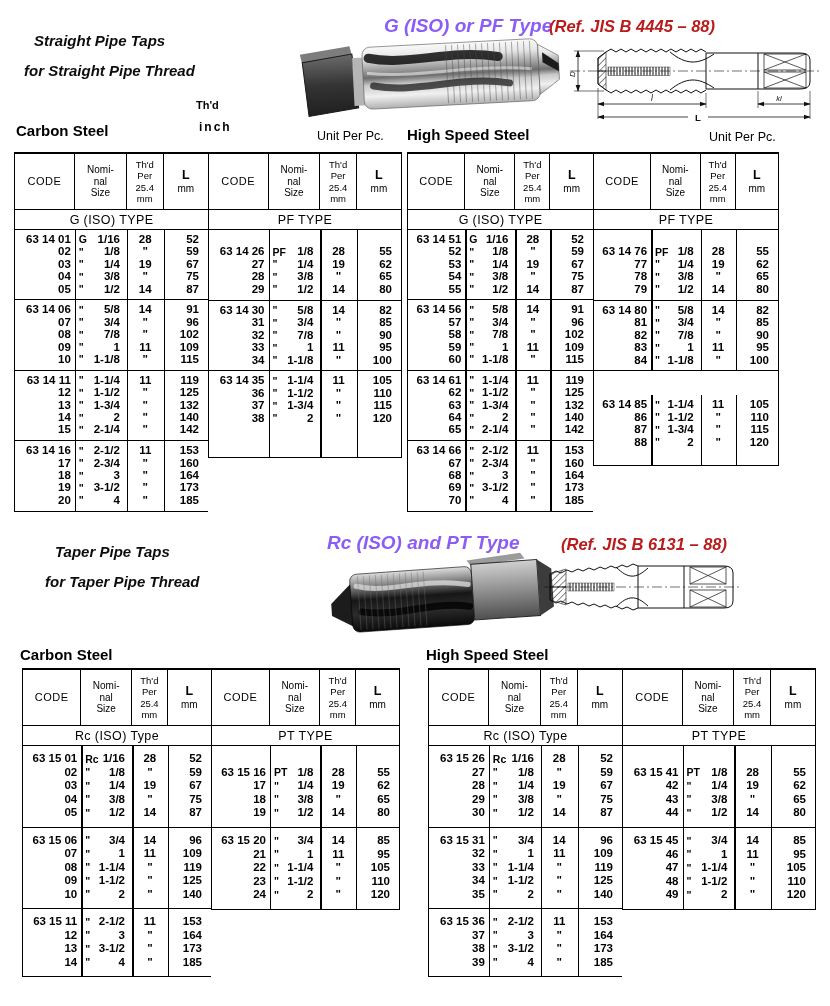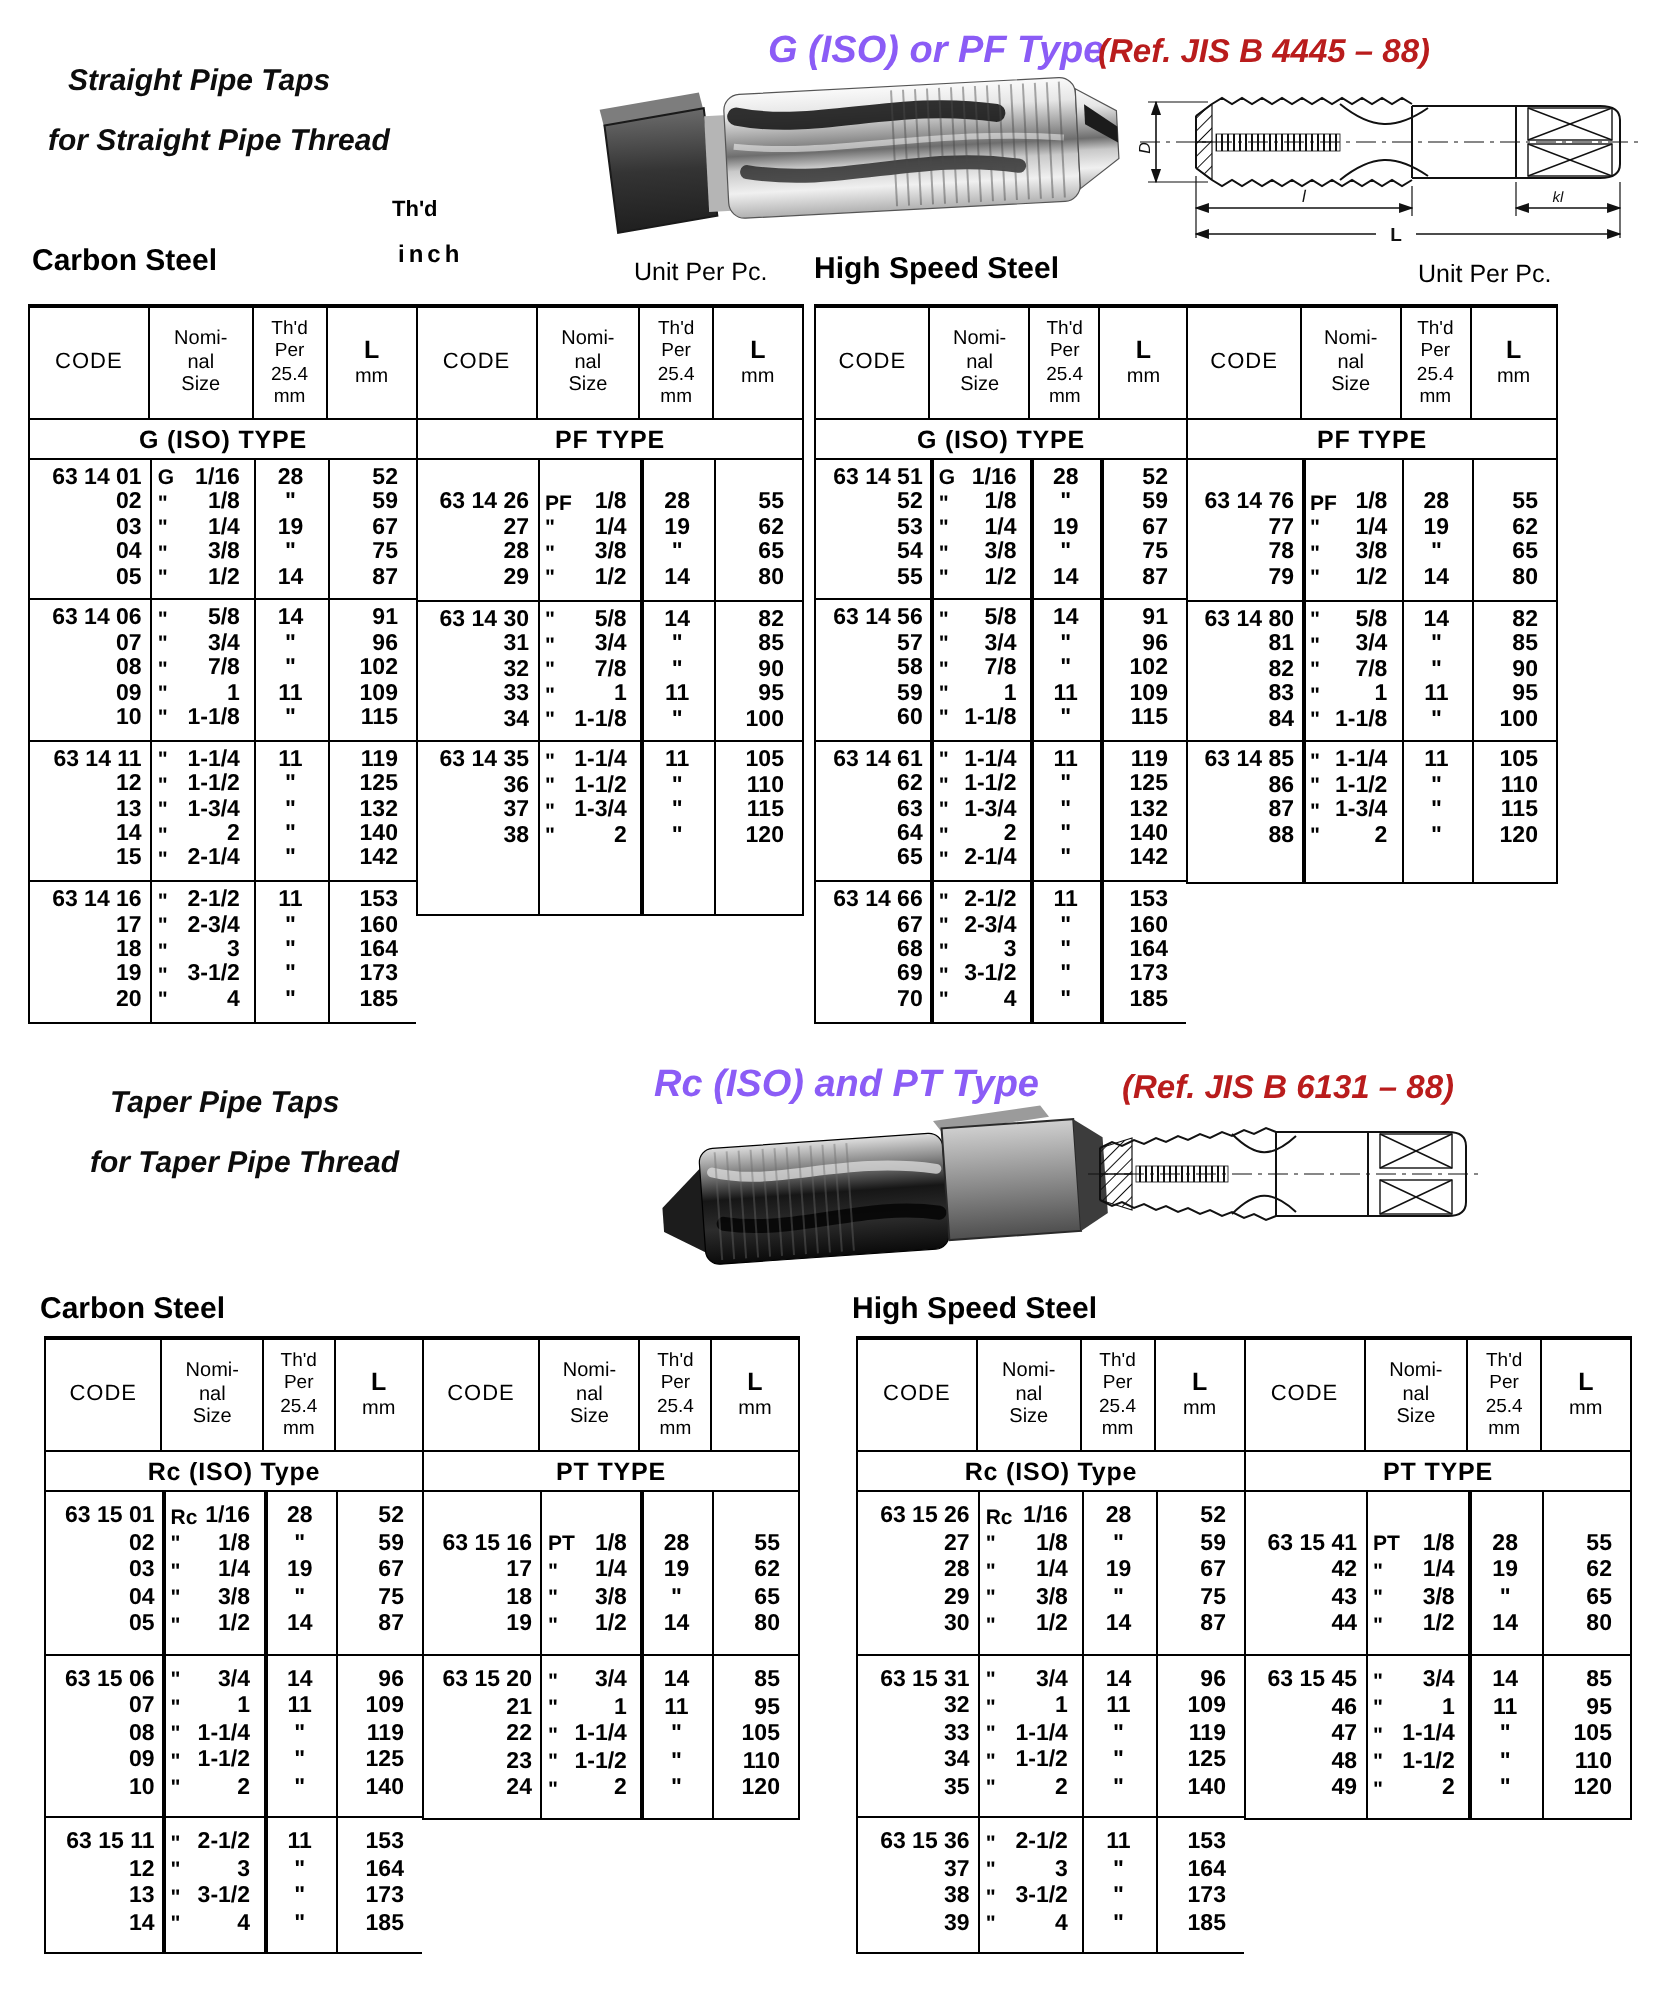--- a/index.html
+++ b/index.html
@@ -21,21 +21,21 @@
   .thead{display:flex;height:56px;border-bottom:1.5px solid #000}
   .th{display:flex;flex-direction:column;justify-content:center;align-items:center;text-align:center;
       font-size:9.5px;line-height:1.18;border-right:1.5px solid #000}
   .th:last-child{border-right:none}
   .col0{width:31%}.col1{width:27%}.col2{width:19%}.col3{width:23%}
   .th.col0{font-size:11px;letter-spacing:.5px}
   .th.col1{font-size:10px}
   .th.col3 .hl0{font-size:12.5px;font-weight:bold}
   .th.col3 .hl1{font-size:10px}
   .band{height:20px;border-bottom:1.5px solid #000;display:flex;align-items:center;justify-content:center;
-        font-weight:bold;font-size:12.5px;letter-spacing:.4px}
+        font-weight:normal;font-size:12.5px;letter-spacing:.4px}
   .group{position:relative;border-bottom:1.5px solid #000;padding:3.5px 0 4px}
   .vl{position:absolute;top:0;bottom:0;width:1.5px;background:#000}
   .vl0{left:31%}.vl1{left:58%}.vl2{left:77%}
   .row{display:flex;height:12.4px;align-items:center}
   .tall .group{padding:6px 0 7px}
   .tall .row{height:13.5px}
   .c{font-weight:bold;font-size:11.5px;line-height:1}
   .c.code{width:31%;text-align:right;padding-right:4px;white-space:pre}
   .c.size{width:27%;display:flex;align-items:center}
   .pfx{width:16px;padding-left:4px;font-size:10.5px}
@@ -870,21 +870,21 @@
         <div class="row">
           <div class="c code">84</div>
           <div class="c size">
             <span class="pfx">"</span>
             <span class="val">1-1/8</span>
           </div>
           <div class="c thd">"</div>
           <div class="c len">100</div>
         </div>
       </div>
-      <div class="group" style="height: 71px;">
+      <div class="group" style="height: 71px; margin-top: 24px;">
         <div class="vl vl0"></div>
         <div class="vl vl1"></div>
         <div class="vl vl2"></div>
         <div class="row">
           <div class="c code">63 14 85</div>
           <div class="c size">
             <span class="pfx">"</span>
             <span class="val">1-1/4</span>
           </div>
           <div class="c thd">11</div>

